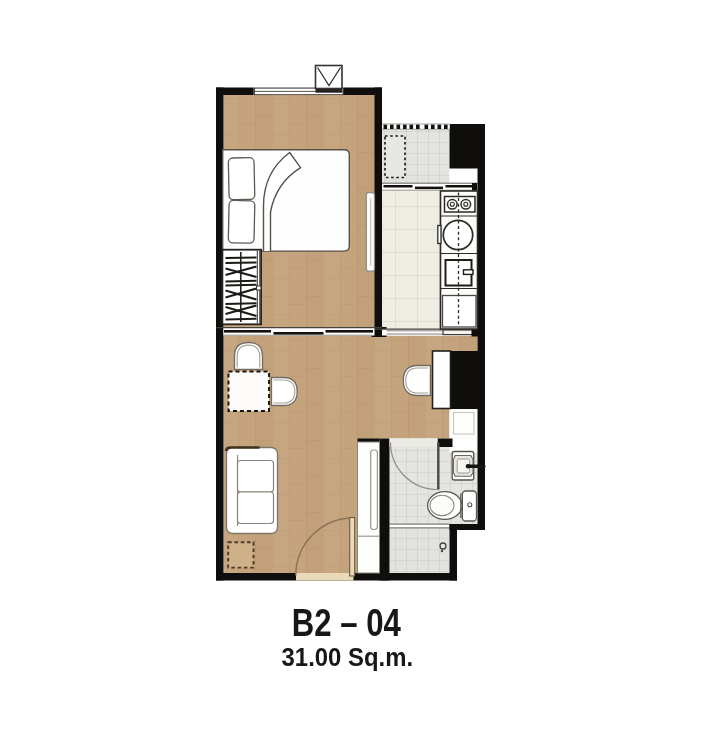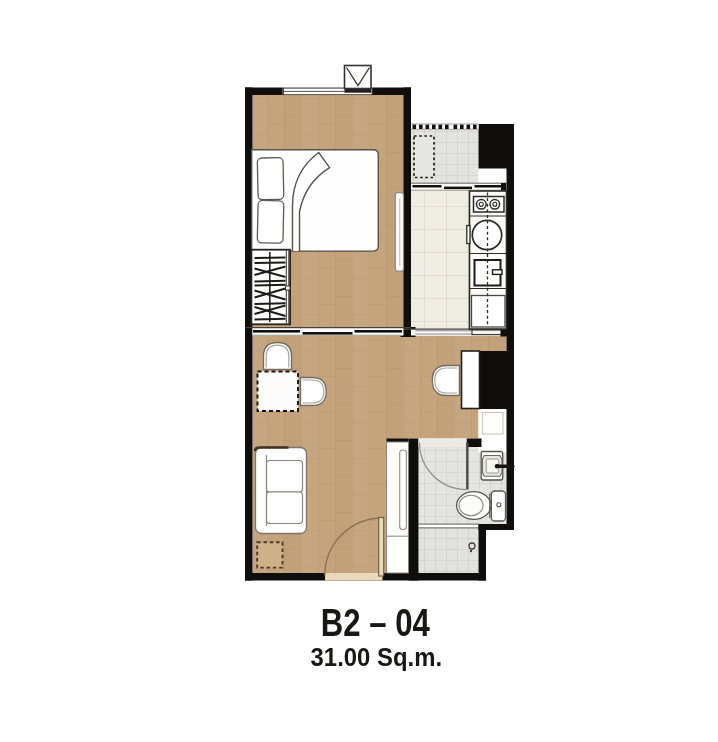--- a/index.html
+++ b/index.html
@@ -1,16 +1,16 @@
 <!DOCTYPE html>
 <html><head>
 <meta charset="utf-8">
 <style>
   html,body{margin:0;padding:0;background:#ffffff;}
-  #stage{position:relative;width:686px;height:742px;background:#0369a1;overflow:hidden;margin-left:29px;}
+  #stage{position:relative;width:686px;height:742px;background:#0369a1;overflow:hidden;}
   svg{display:block;}
   .t1{font-family:"Liberation Sans", sans-serif;font-weight:bold;fill:#181716;}
 </style>
 </head>
 <body>
 <div id="stage">
 <svg width="718" height="742" viewBox="0 0 718 742">
 <defs>
   <pattern id="wood" width="51" height="36" patternUnits="userSpaceOnUse">
     <rect width="51" height="36" fill="none"></rect>

